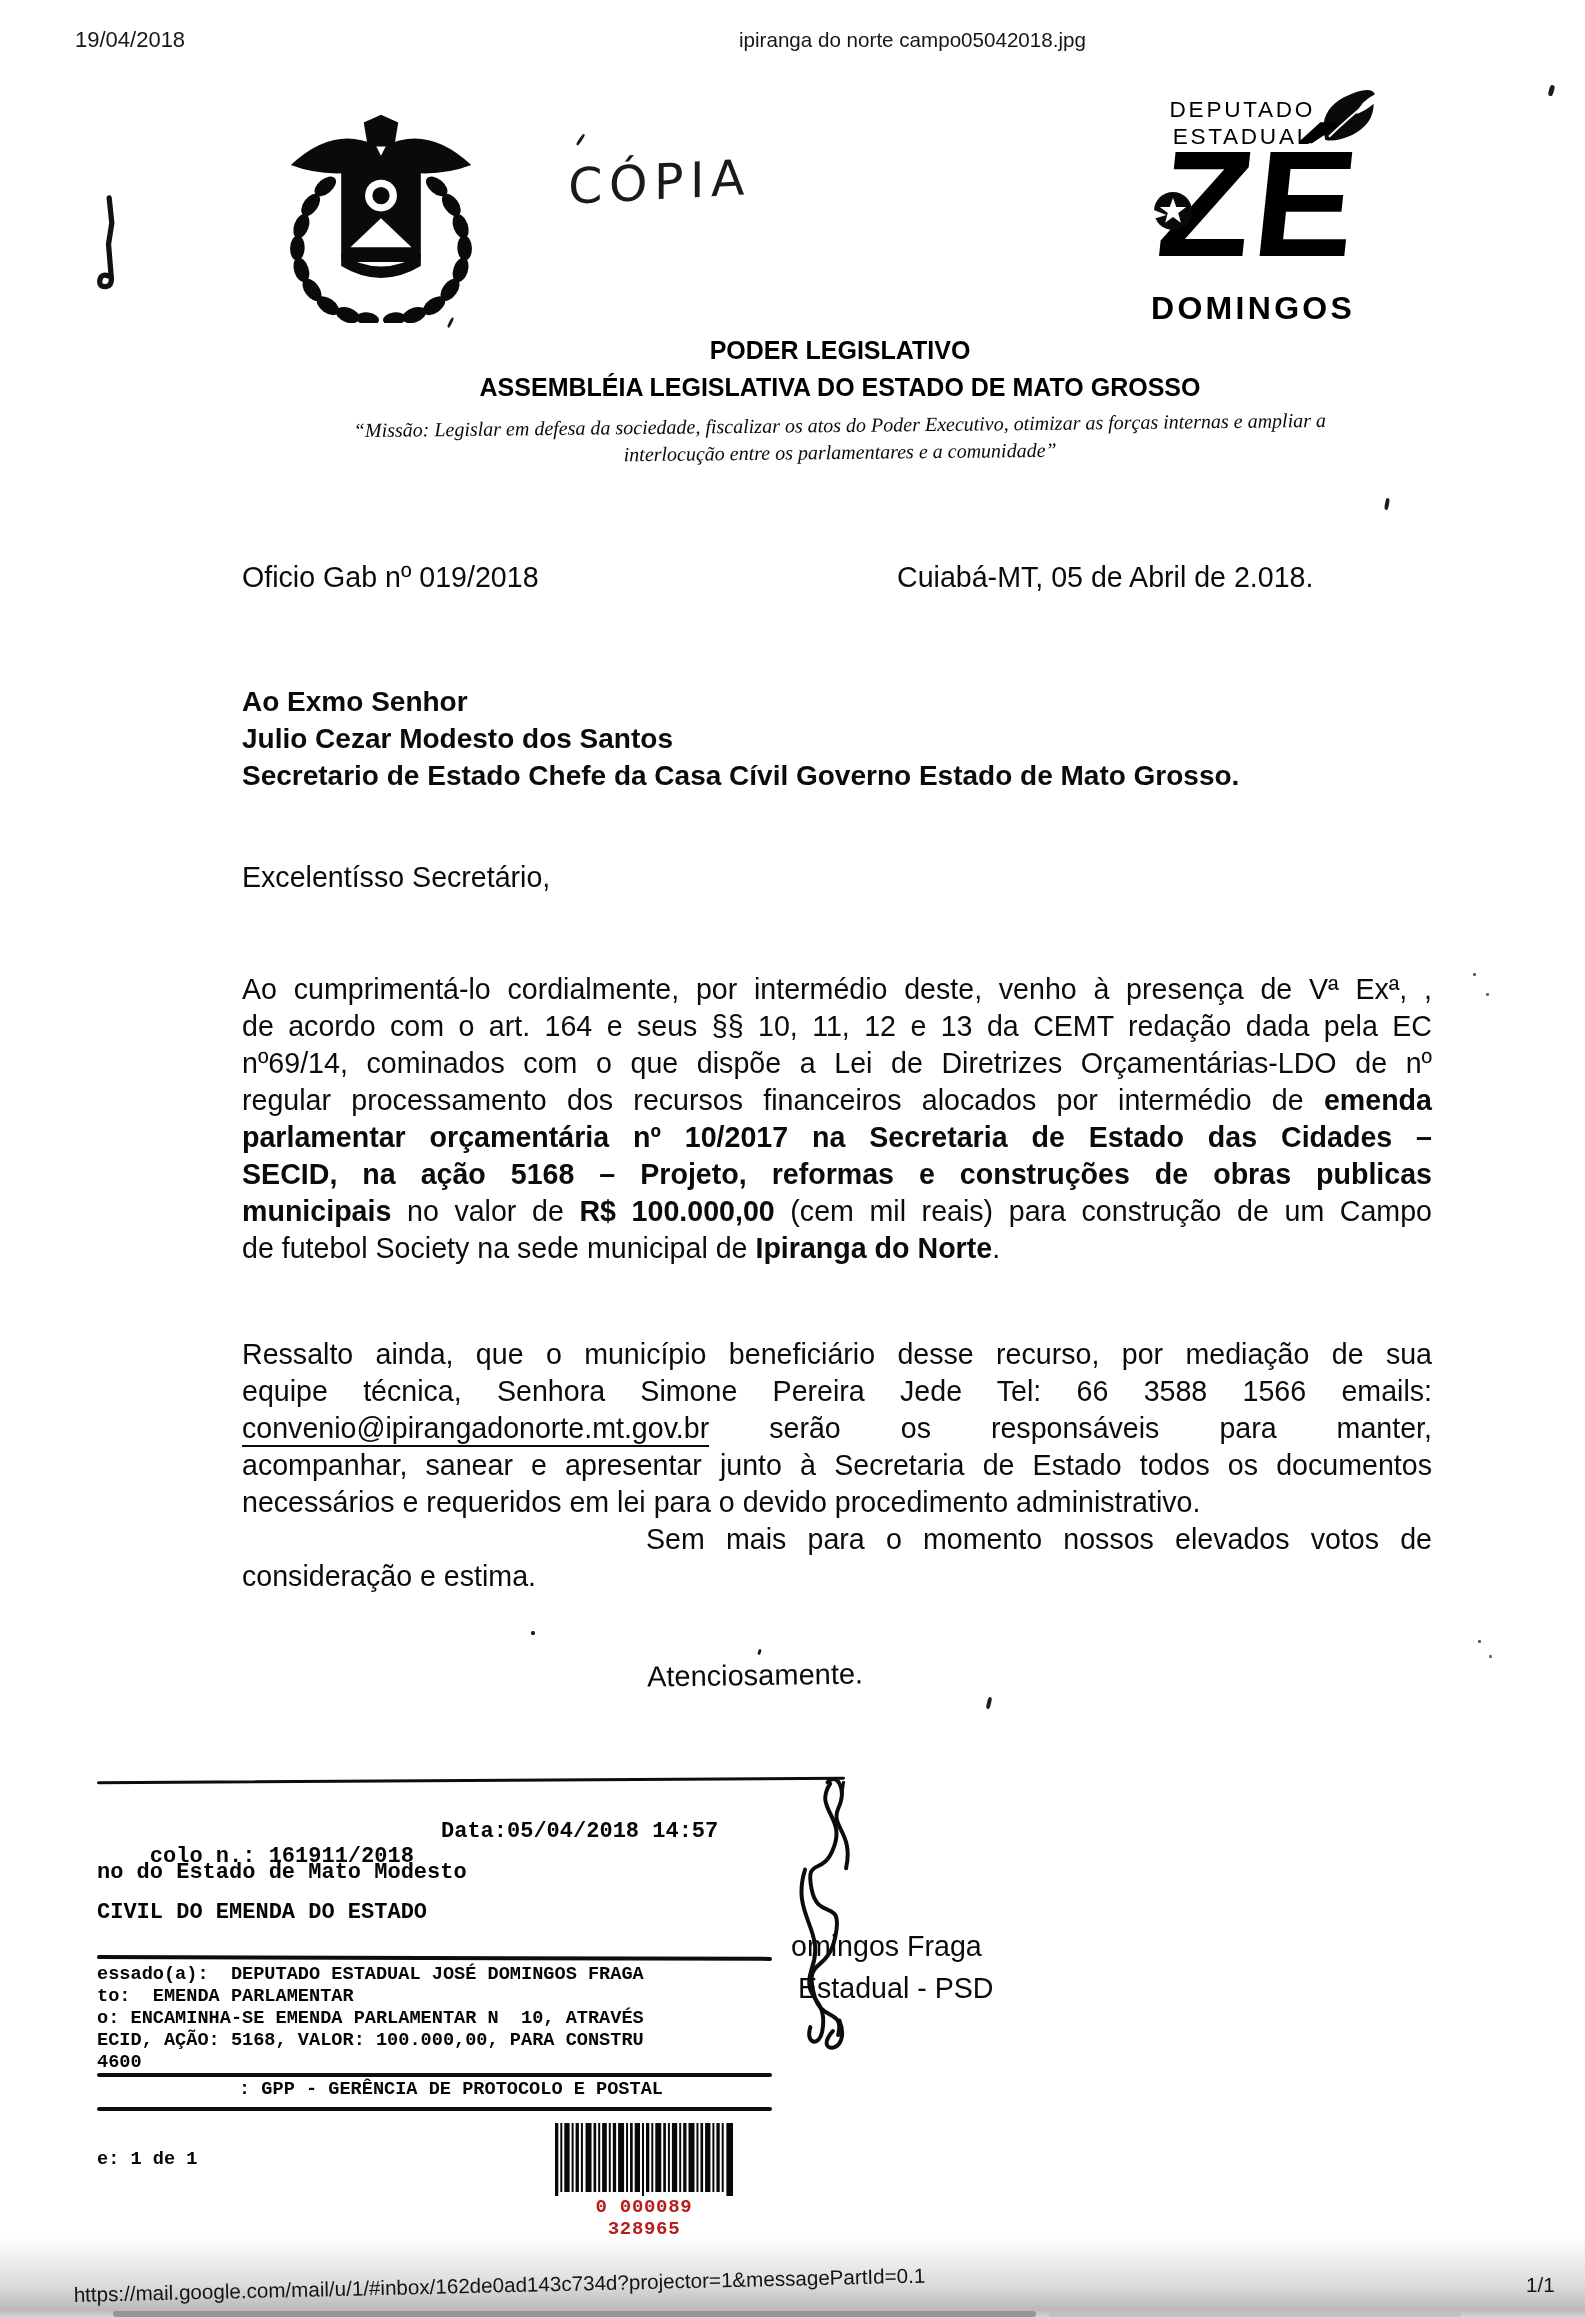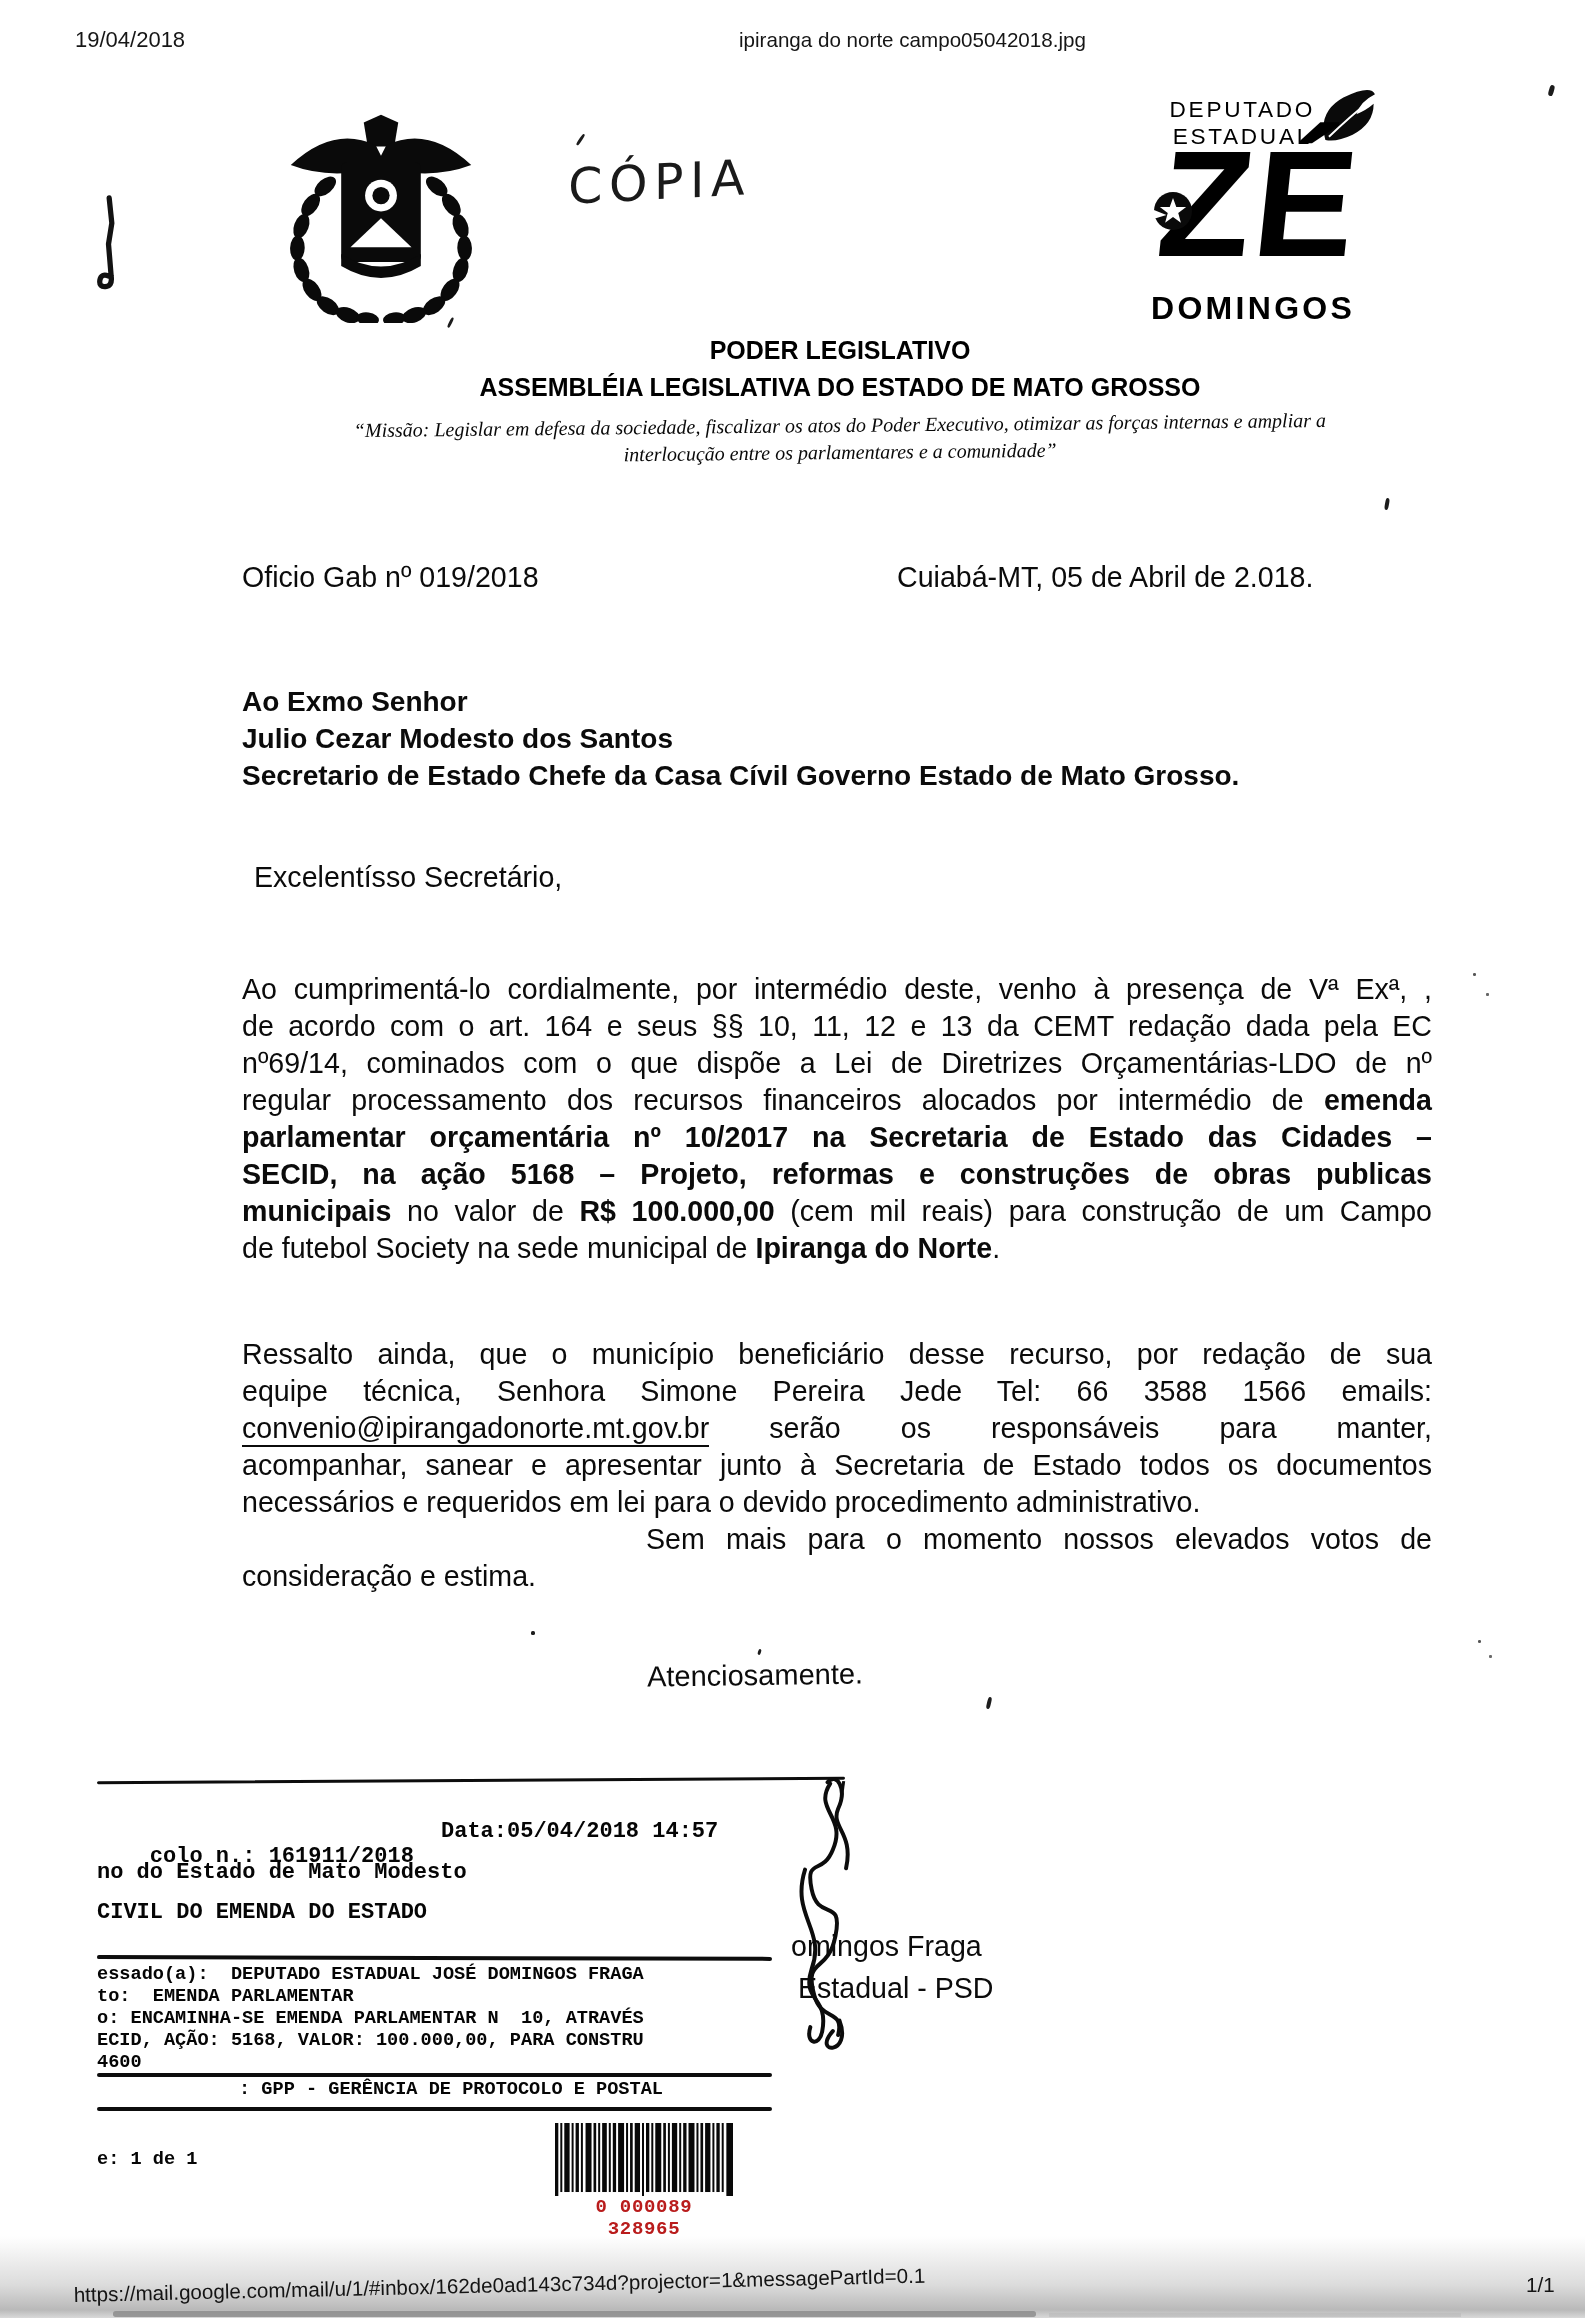--- a/index.html
+++ b/index.html
@@ -40,21 +40,21 @@
     font-family:"Liberation Serif",serif;font-style:italic;font-size:20px;line-height:27px;
     transform:rotate(-0.6deg);color:#090909;
   }
   
   .ref-row{left:242px;top:561px;width:1189px;font-size:28.6px;}
   .ref-left{position:absolute;left:0;top:0;}
   .ref-date{position:absolute;left:655px;top:0;}
   
   .addressee{left:242px;top:683px;font-size:28px;font-weight:bold;line-height:37px;}
   
-  .salutation{left:242px;top:861px;font-size:28.6px;margin-left:12px;}
+  .salutation{left:242px;top:861px;font-size:28.6px;}
   
   .para{left:242px;width:1190px;font-size:28.6px;line-height:37px;}
   .p1{top:971px;}
   .p2{top:1336px;}
   .ln{height:37px;white-space:nowrap;}
   .just{text-align:justify;text-align-last:justify;white-space:normal;}
   .indent{padding-left:404px;}
   .b{font-weight:bold;}
   .u{border-bottom:2.7px solid #0b0b0b;padding-bottom:0.7px;}
   .closing{left:647px;top:1659px;font-size:29px;transform:rotate(-0.8deg);}
@@ -207,21 +207,21 @@
     <div class="ln just">de acordo com o art. 164 e seus §§ 10, 11, 12 e 13 da CEMT redação dada pela EC</div>
     <div class="ln just">nº69/14, cominados com o que dispõe a Lei de Diretrizes Orçamentárias-LDO de nº</div>
     <div class="ln just"><span>regular processamento dos recursos financeiros alocados por intermédio de </span><span class="b">emenda</span></div>
     <div class="ln just b">parlamentar orçamentária nº 10/2017 na Secretaria de Estado das Cidades –</div>
     <div class="ln just b">SECID, na ação 5168 – Projeto, reformas e construções de obras publicas</div>
     <div class="ln just"><span class="b">municipais</span><span> no valor de </span><span class="b">R$ 100.000,00</span><span> (cem mil reais) para construção de um Campo</span></div>
     <div class="ln"><span>de futebol Society na sede municipal de </span><span class="b">Ipiranga do Norte</span><span>.</span></div>
   </div>
 
   <div class="abs para p2">
-    <div class="ln just">Ressalto ainda, que o município beneficiário desse recurso, por redação de sua</div>
+    <div class="ln just">Ressalto ainda, que o município beneficiário desse recurso, por mediação de sua</div>
     <div class="ln just">equipe técnica, Senhora Simone Pereira Jede Tel: 66 3588 1566 emails:</div>
     <div class="ln just"><span class="u">convenio@ipirangadonorte.mt.gov.br</span><span> serão os </span><span> responsáveis para manter,</span></div>
     <div class="ln just">acompanhar, sanear e apresentar junto à Secretaria de Estado todos os documentos</div>
     <div class="ln">necessários e requeridos em lei para o devido procedimento administrativo.</div>
     <div class="ln just indent">Sem mais para o momento nossos elevados votos de</div>
     <div class="ln">consideração e estima.</div>
   </div>
 
   <div class="abs closing">Atenciosamente.</div>
 

